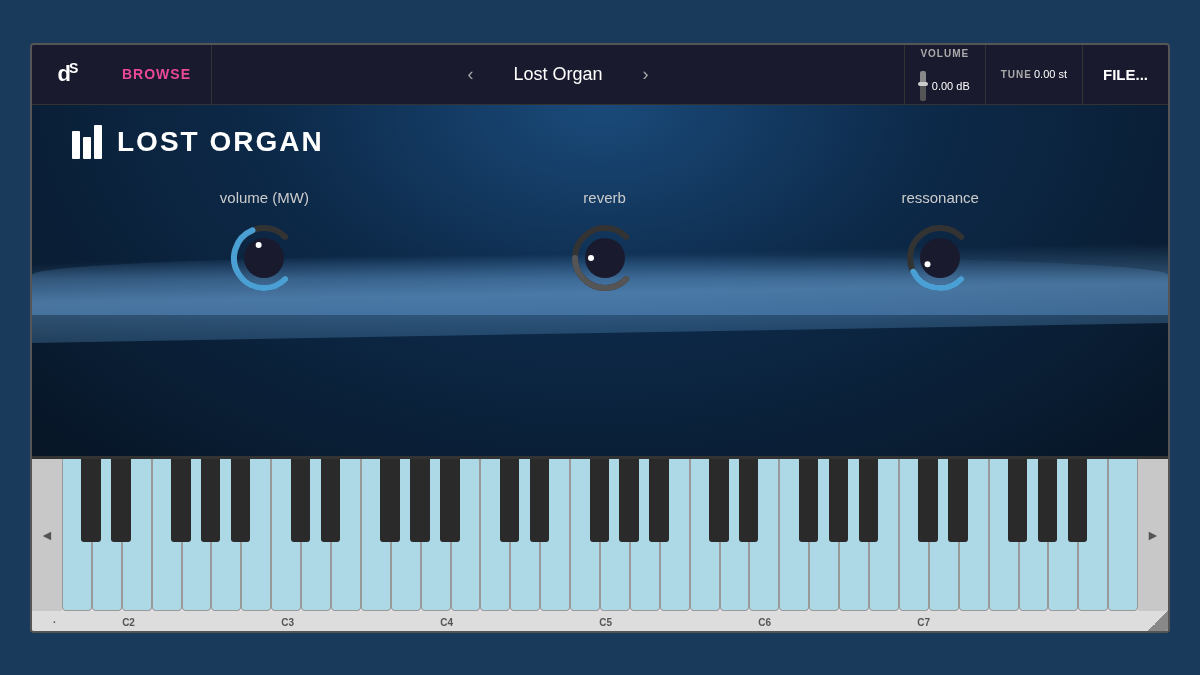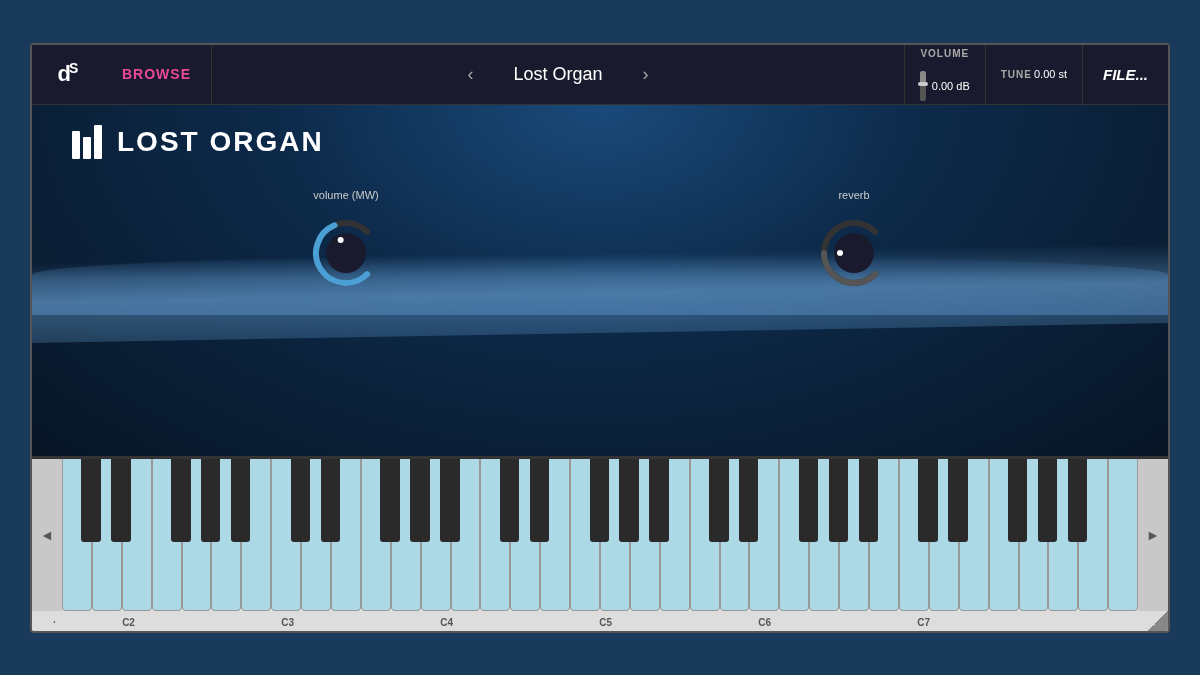--- a/index.html
+++ b/index.html
@@ -156,21 +156,20 @@
     .file-section {
       display: flex;
       align-items: center;
       justify-content: center;
       padding: 0 20px;
       height: 100%;
       color: white;
       font-size: 15px;
       font-weight: bold;
       cursor: pointer;
-      font-style: italic;
     }
 
     
     .main-content {
       flex: 1;
       position: relative;
       overflow: hidden;
     }
 
     .ocean-bg {
@@ -245,21 +244,21 @@
 
     .knob-container {
       display: flex;
       flex-direction: column;
       align-items: center;
       gap: 12px;
     }
 
     .knob-label {
       color: #ccc;
-      font-size: 11px;
+      font-size: 15px;
       text-align: center;
     }
 
     
     .keyboard-section {
       height: 175px;
       background: #e8e8e8;
       border-top: 3px solid #333;
       position: relative;
       flex-shrink: 0;
@@ -386,20 +385,29 @@
               <circle cx="34.64243194688875" cy="27.065686544841984" r="3" fill="white"></circle>
             </svg>
           </div>
           <div class="knob-container">
             <div class="knob-label">reverb</div>
             <svg width="80" height="80" viewBox="0 0 80 80">
               <path d="M 61.21320343559643 61.21320343559643 A 30 30 0 1 1 61.21320343559642 18.78679656440357" fill="none" stroke="#333" stroke-width="6" stroke-linecap="round"></path>
               <path d="M 61.21320343559643 61.21320343559643 A 30 30 0 0 1 10 40.00000000000001" fill="none" stroke="#555" stroke-width="6" stroke-linecap="round"></path>
               <circle cx="40" cy="40" r="20" fill="#1a1a2e"></circle>
               <circle cx="26" cy="40" r="3" fill="white"></circle>
+            </svg>
+          </div>
+          <div class="knob-container">
+            <div class="knob-label">ressonance</div>
+            <svg width="80" height="80" viewBox="0 0 80 80">
+              <path d="M 61.21320343559643 61.21320343559643 A 30 30 0 1 1 61.21320343559642 18.78679656440357" fill="none" stroke="#333" stroke-width="6" stroke-linecap="round"></path>
+              <path d="M 61.21320343559643 61.21320343559643 A 30 30 0 0 1 13.269804274348967 53.6197149921864" fill="none" stroke="#4a9fd4" stroke-width="6" stroke-linecap="round"></path>
+              <circle cx="40" cy="40" r="20" fill="#1a1a2e"></circle>
+              <circle cx="27.525908661362852" cy="46.355866996353654" r="3" fill="white"></circle>
             </svg>
           </div>
         </div>
     </div>
   </div>
 
   <div class="keyboard-section">
     <div class="keyboard-scroll-area">
       <div class="scroll-arrow-left">◄</div>
       <div class="keyboard-inner" id="keyboard-inner">

